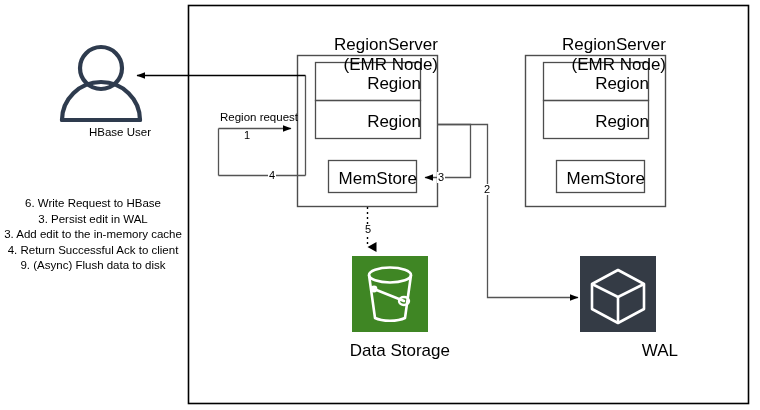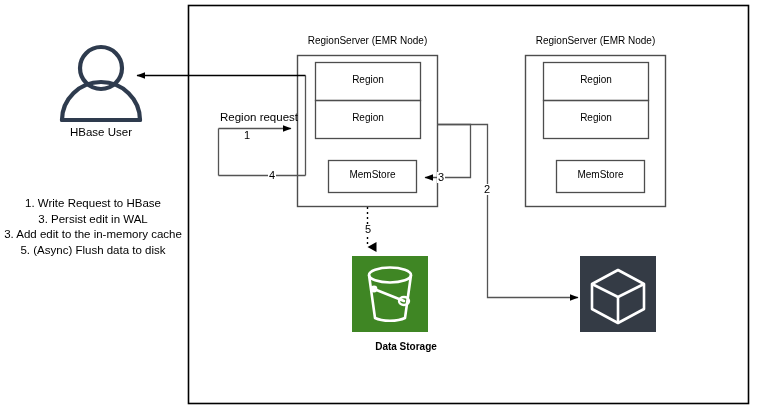--- a/index.html
+++ b/index.html
@@ -26,21 +26,21 @@
     height: 410px;
   }
   .lbl {
     position: absolute;
     font-size: 11.5px;
     color: #000;
     white-space: nowrap;
     line-height: 1.1;
   }
   .lbl-center {
-    text-align: center;
+    text-align: right;
   }
   .steps {
     position: absolute;
     left: 0;
     top: 196px;
     width: 186px;
     text-align: center;
     font-size: 11.5px;
     line-height: 15.5px;
     color: #000;
@@ -48,22 +48,22 @@
   .num {
     position: absolute;
     font-size: 11px;
     background: #ffffff;
     padding: 0 1px;
     color: #000;
     line-height: 11px;
   }
   .boxlabel {
     position: absolute;
-    font-size: 10px;
-    text-align: center;
+    font-size: 17px;
+    text-align: right;
     color: #000;
   }
 </style>
 </head>
 <body>
 
 <div id="canvas">
 
   <svg id="svg-layer" viewBox="0 0 760 410">
     <defs>
@@ -123,37 +123,39 @@
       <rect x="580" y="256" width="76" height="76" fill="#343B45"></rect>
       <path d="M618,270 L644,284 L644,309 L618,323 L592,309 L592,284 z" fill="none" stroke="#ffffff" stroke-width="2.6" stroke-linejoin="round"></path>
       <path d="M592,284 L618,297 L644,284" fill="none" stroke="#ffffff" stroke-width="2.6" stroke-linejoin="round"></path>
       <path d="M618,297 L618,323" fill="none" stroke="#ffffff" stroke-width="2.6"></path>
     </g>
   </svg>
 
   <div class="lbl lbl-center" style="left:51px; top:126px; width:100px;">HBase User</div>
 
   <div class="steps">
-    <div>1. Write Request to HBase</div>
+    <div>6. Write Request to HBase</div>
     <div>3. Persist edit in WAL</div>
     <div>3. Add edit to the in-memory cache</div>
-    <div>5. (Async) Flush data to disk</div>
+    <div>4. Return Successful Ack to client</div>
+    <div>9. (Async) Flush data to disk</div>
   </div>
 
   <div class="boxlabel" style="left:297px; top:35px; width:141px;">RegionServer (EMR Node)</div>
   <div class="boxlabel" style="left:315px; top:74px; width:106px;">Region</div>
   <div class="boxlabel" style="left:315px; top:112px; width:106px;">Region</div>
   <div class="boxlabel" style="left:328px; top:169px; width:89px;">MemStore</div>
 
   <div class="boxlabel" style="left:525px; top:35px; width:141px;">RegionServer (EMR Node)</div>
   <div class="boxlabel" style="left:543px; top:74px; width:106px;">Region</div>
   <div class="boxlabel" style="left:543px; top:112px; width:106px;">Region</div>
   <div class="boxlabel" style="left:556px; top:169px; width:89px;">MemStore</div>
 
-  <div class="boxlabel" style="left:346px; top:341px; width:120px;font-weight:bold;">Data Storage</div>
+  <div class="boxlabel" style="left:330px; top:341px; width:120px;">Data Storage</div>
+  <div class="boxlabel" style="left:558px; top:341px; width:120px;">WAL</div>
 
   <div class="lbl" style="left:220px; top:111px;">Region request</div>
 
   <div class="num" style="left:243px; top:130px;">1</div>
   <div class="num" style="left:483px; top:184px;">2</div>
   <div class="num" style="left:437px; top:172px;">3</div>
   <div class="num" style="left:268px; top:170px;">4</div>
   <div class="num" style="left:364px; top:224px;">5</div>
 
 </div>

